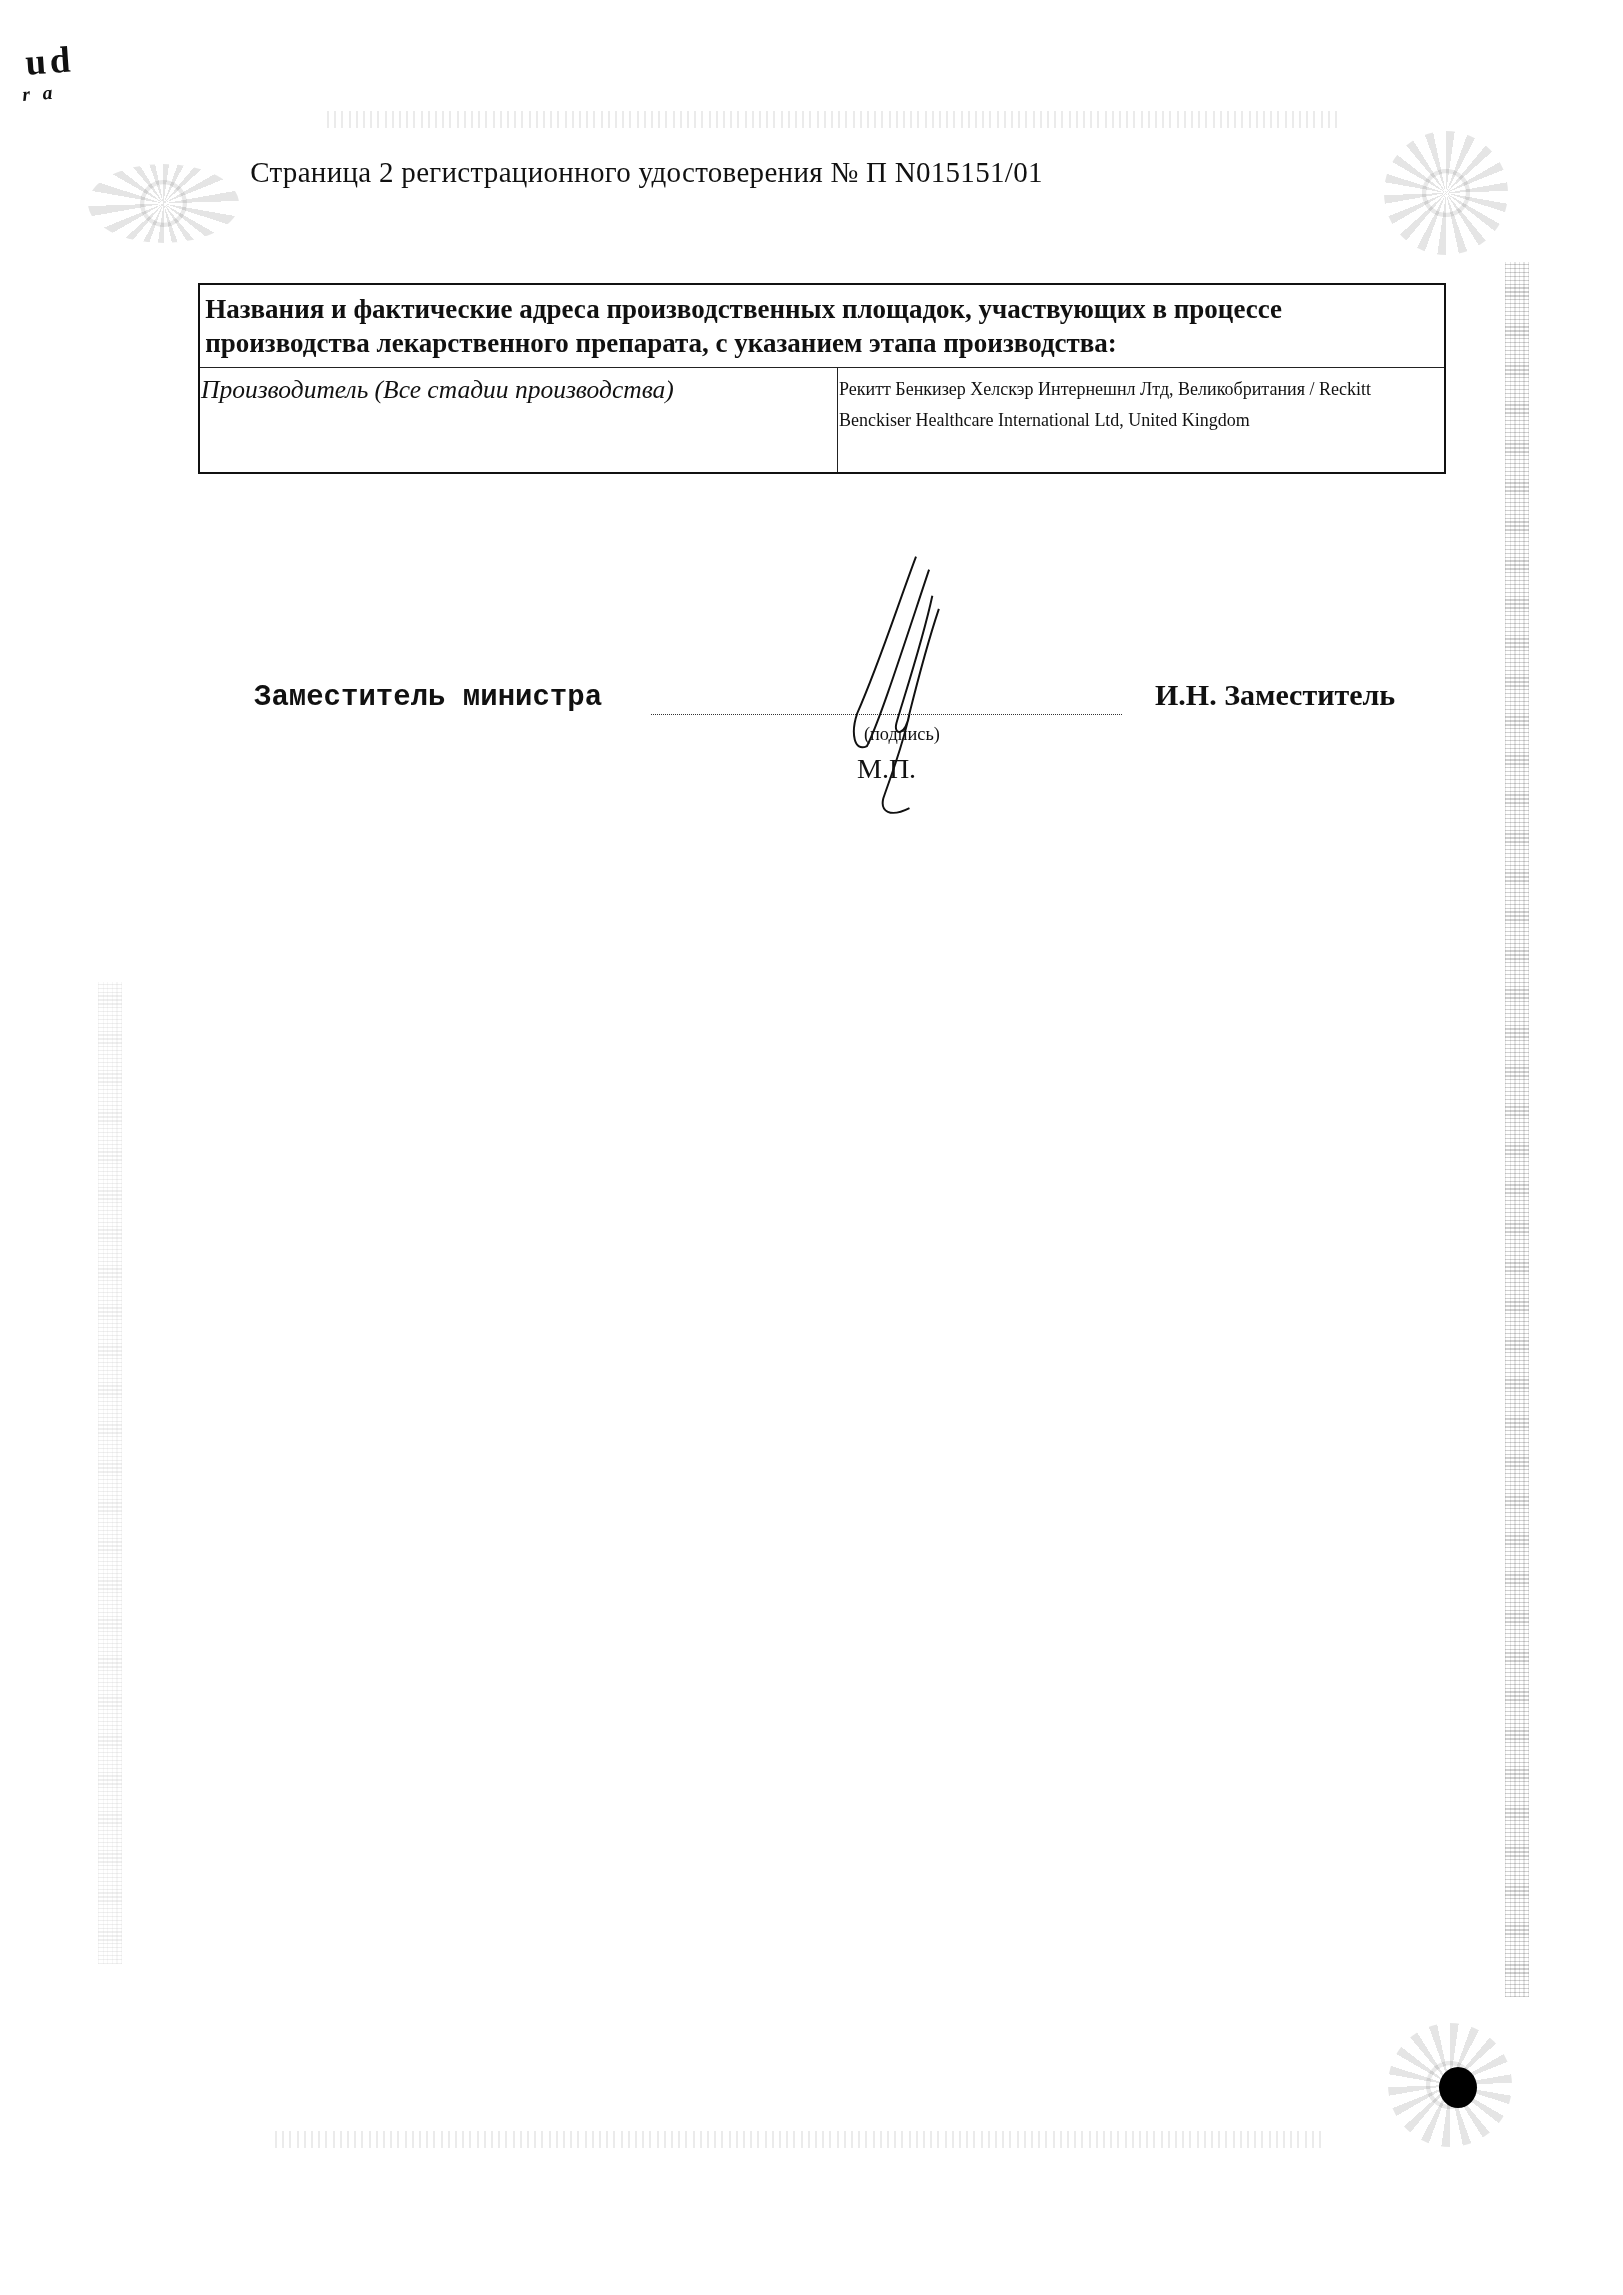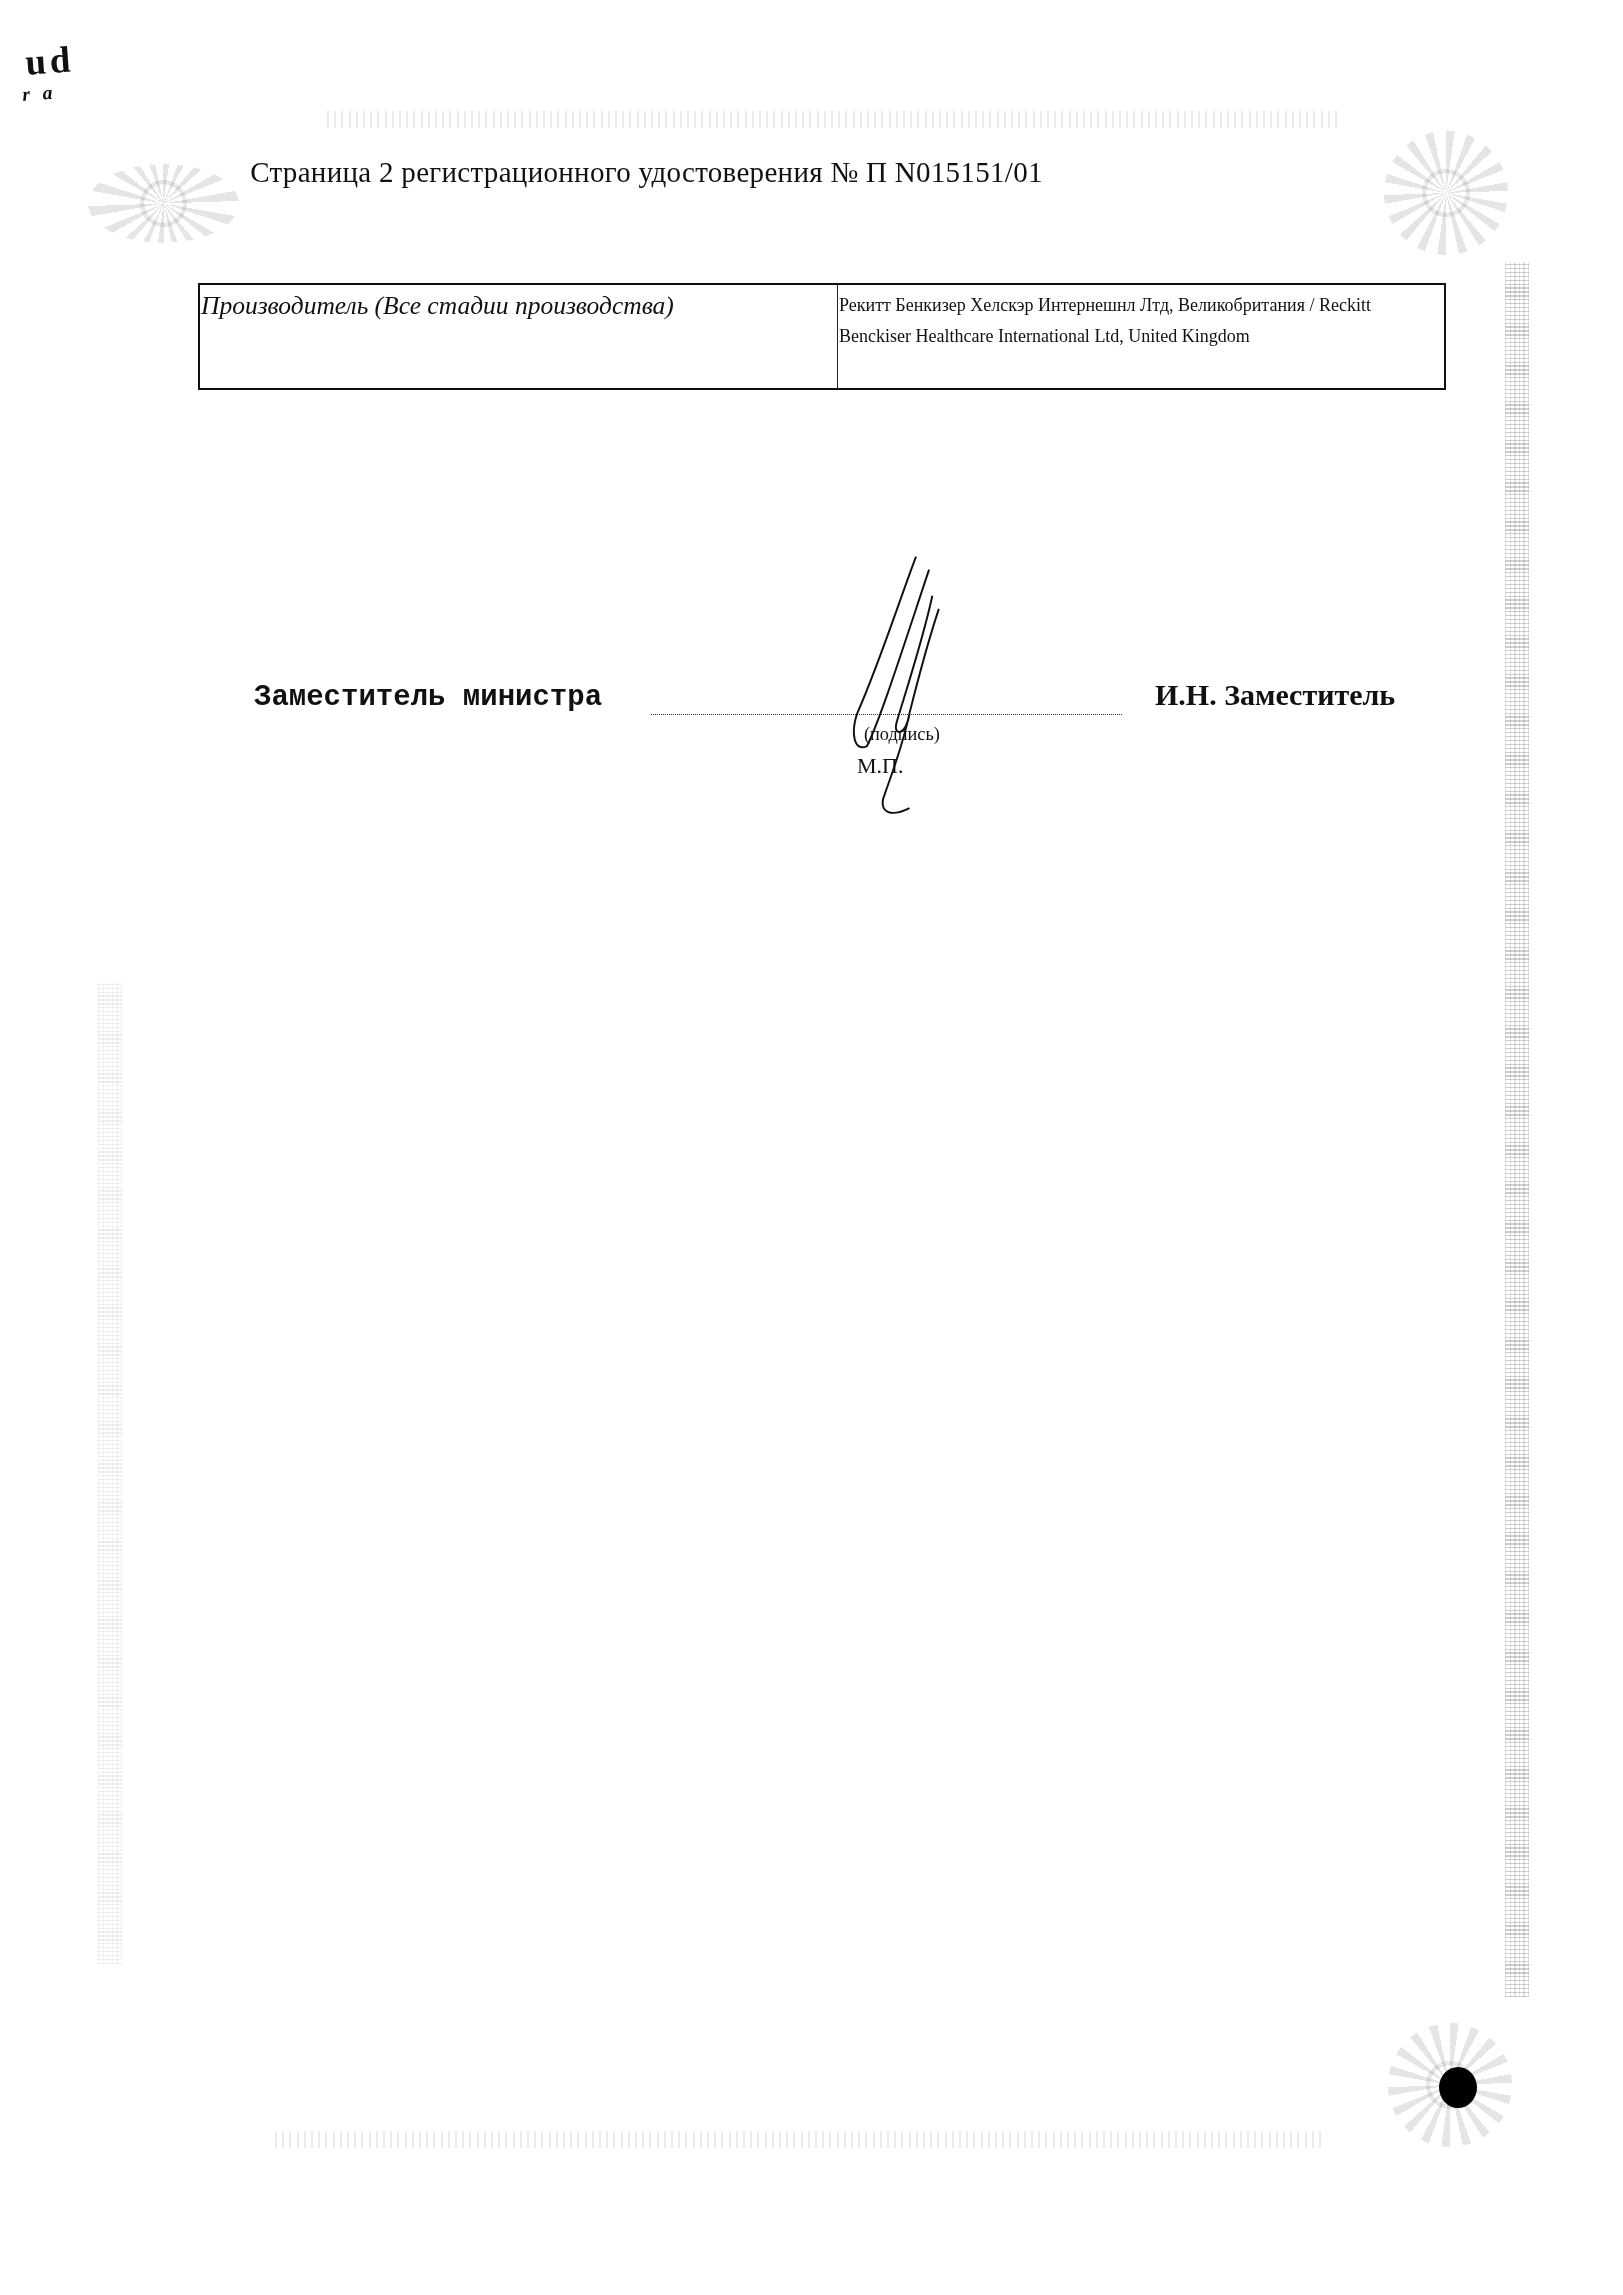--- a/index.html
+++ b/index.html
@@ -33,21 +33,21 @@
   .hdr-cell { font-weight: bold; font-size: 27px; line-height: 34px; padding: 6.5px 5.2px 7.9px 5.2px !important; }
   .role-cell { width: 635px; font-style: italic; font-size: 25.5px; line-height: 31px; height: 98px; padding-top: 5.2px !important; }
   .mfr-cell { font-size: 18px; line-height: 31px; padding-top: 5.2px !important; }
   .addr-cell { font-size: 25.5px; line-height: 31px; height: 46px; padding-top: 9.2px !important; }
 
   .sig-block { position: absolute; top: 668px; left: 0; width: 1623px; height: 196px; }
   .sig-position { position: absolute; left: 254px; top: 13px; font-weight: bold; font-size: 29px; font-family: Liberation Mono, monospace; }
   .sig-line { position: absolute; left: 651px; top: 46px; width: 471px; border-top: 1.3px dotted #333; }
   .sig-name { position: absolute; left: 1155px; top: 9.8px; font-weight: bold; font-size: 30px; }
   .sig-caption { position: absolute; left: 844px; top: 56px; font-size: 18.3px; margin-left: 20px; }
-  .sig-stamp { position: absolute; left: 857px; top: 85px; font-size: 22px; text-align: center; }
+  .sig-stamp { position: absolute; left: 857px; top: 85px; font-size: 28px; text-align: center; }
   .signature { position: absolute; left: 818px; top: -118px; width: 196px; height: 281px; }
 </style>
 </head>
 <body>
 
 <div class="top-band" style="left:327px; top:111px; width:1015px;"></div>
 <div class="top-band" style="left:275px; top:2131px; width:1047px;"></div>
 <div class="side-band" style="left:1505px; top:262px; height:1735px;"></div>
 <div class="side-band" style="left:98px; top:982px; height:982px; opacity:0.35;"></div>
 <div class="rosette" style="left:88px; top:164px; width:151px; height:79px;"></div>
@@ -57,20 +57,23 @@
 
 <div class="page-mark">
   <span>ud</span>
   <small>r a</small>
 </div>
 
 <div class="page-heading">Страница  2 регистрационного удостоверения № П N015151/01</div>
 
 <table class="sites-table">
   <tbody>
+      <tr>
+    <td colspan="2" class="hdr-cell">Названия и фактические адреса производственных площадок, участвующих в процессе производства лекарственного препарата, с указанием этапа производства:</td>
+  </tr>
   <tr>
     <td class="role-cell">Производитель (Все стадии производства)</td>
     <td class="mfr-cell">Рекитт Бенкизер Хелскэр Интернешнл Лтд, Великобритания / Reckitt Benckiser Healthcare International Ltd, United Kingdom</td>
   </tr>
 </tbody>
   </table>
 
 <div class="sig-block">
   <div class="sig-position">Заместитель министра</div>
   <div class="sig-line"></div>

